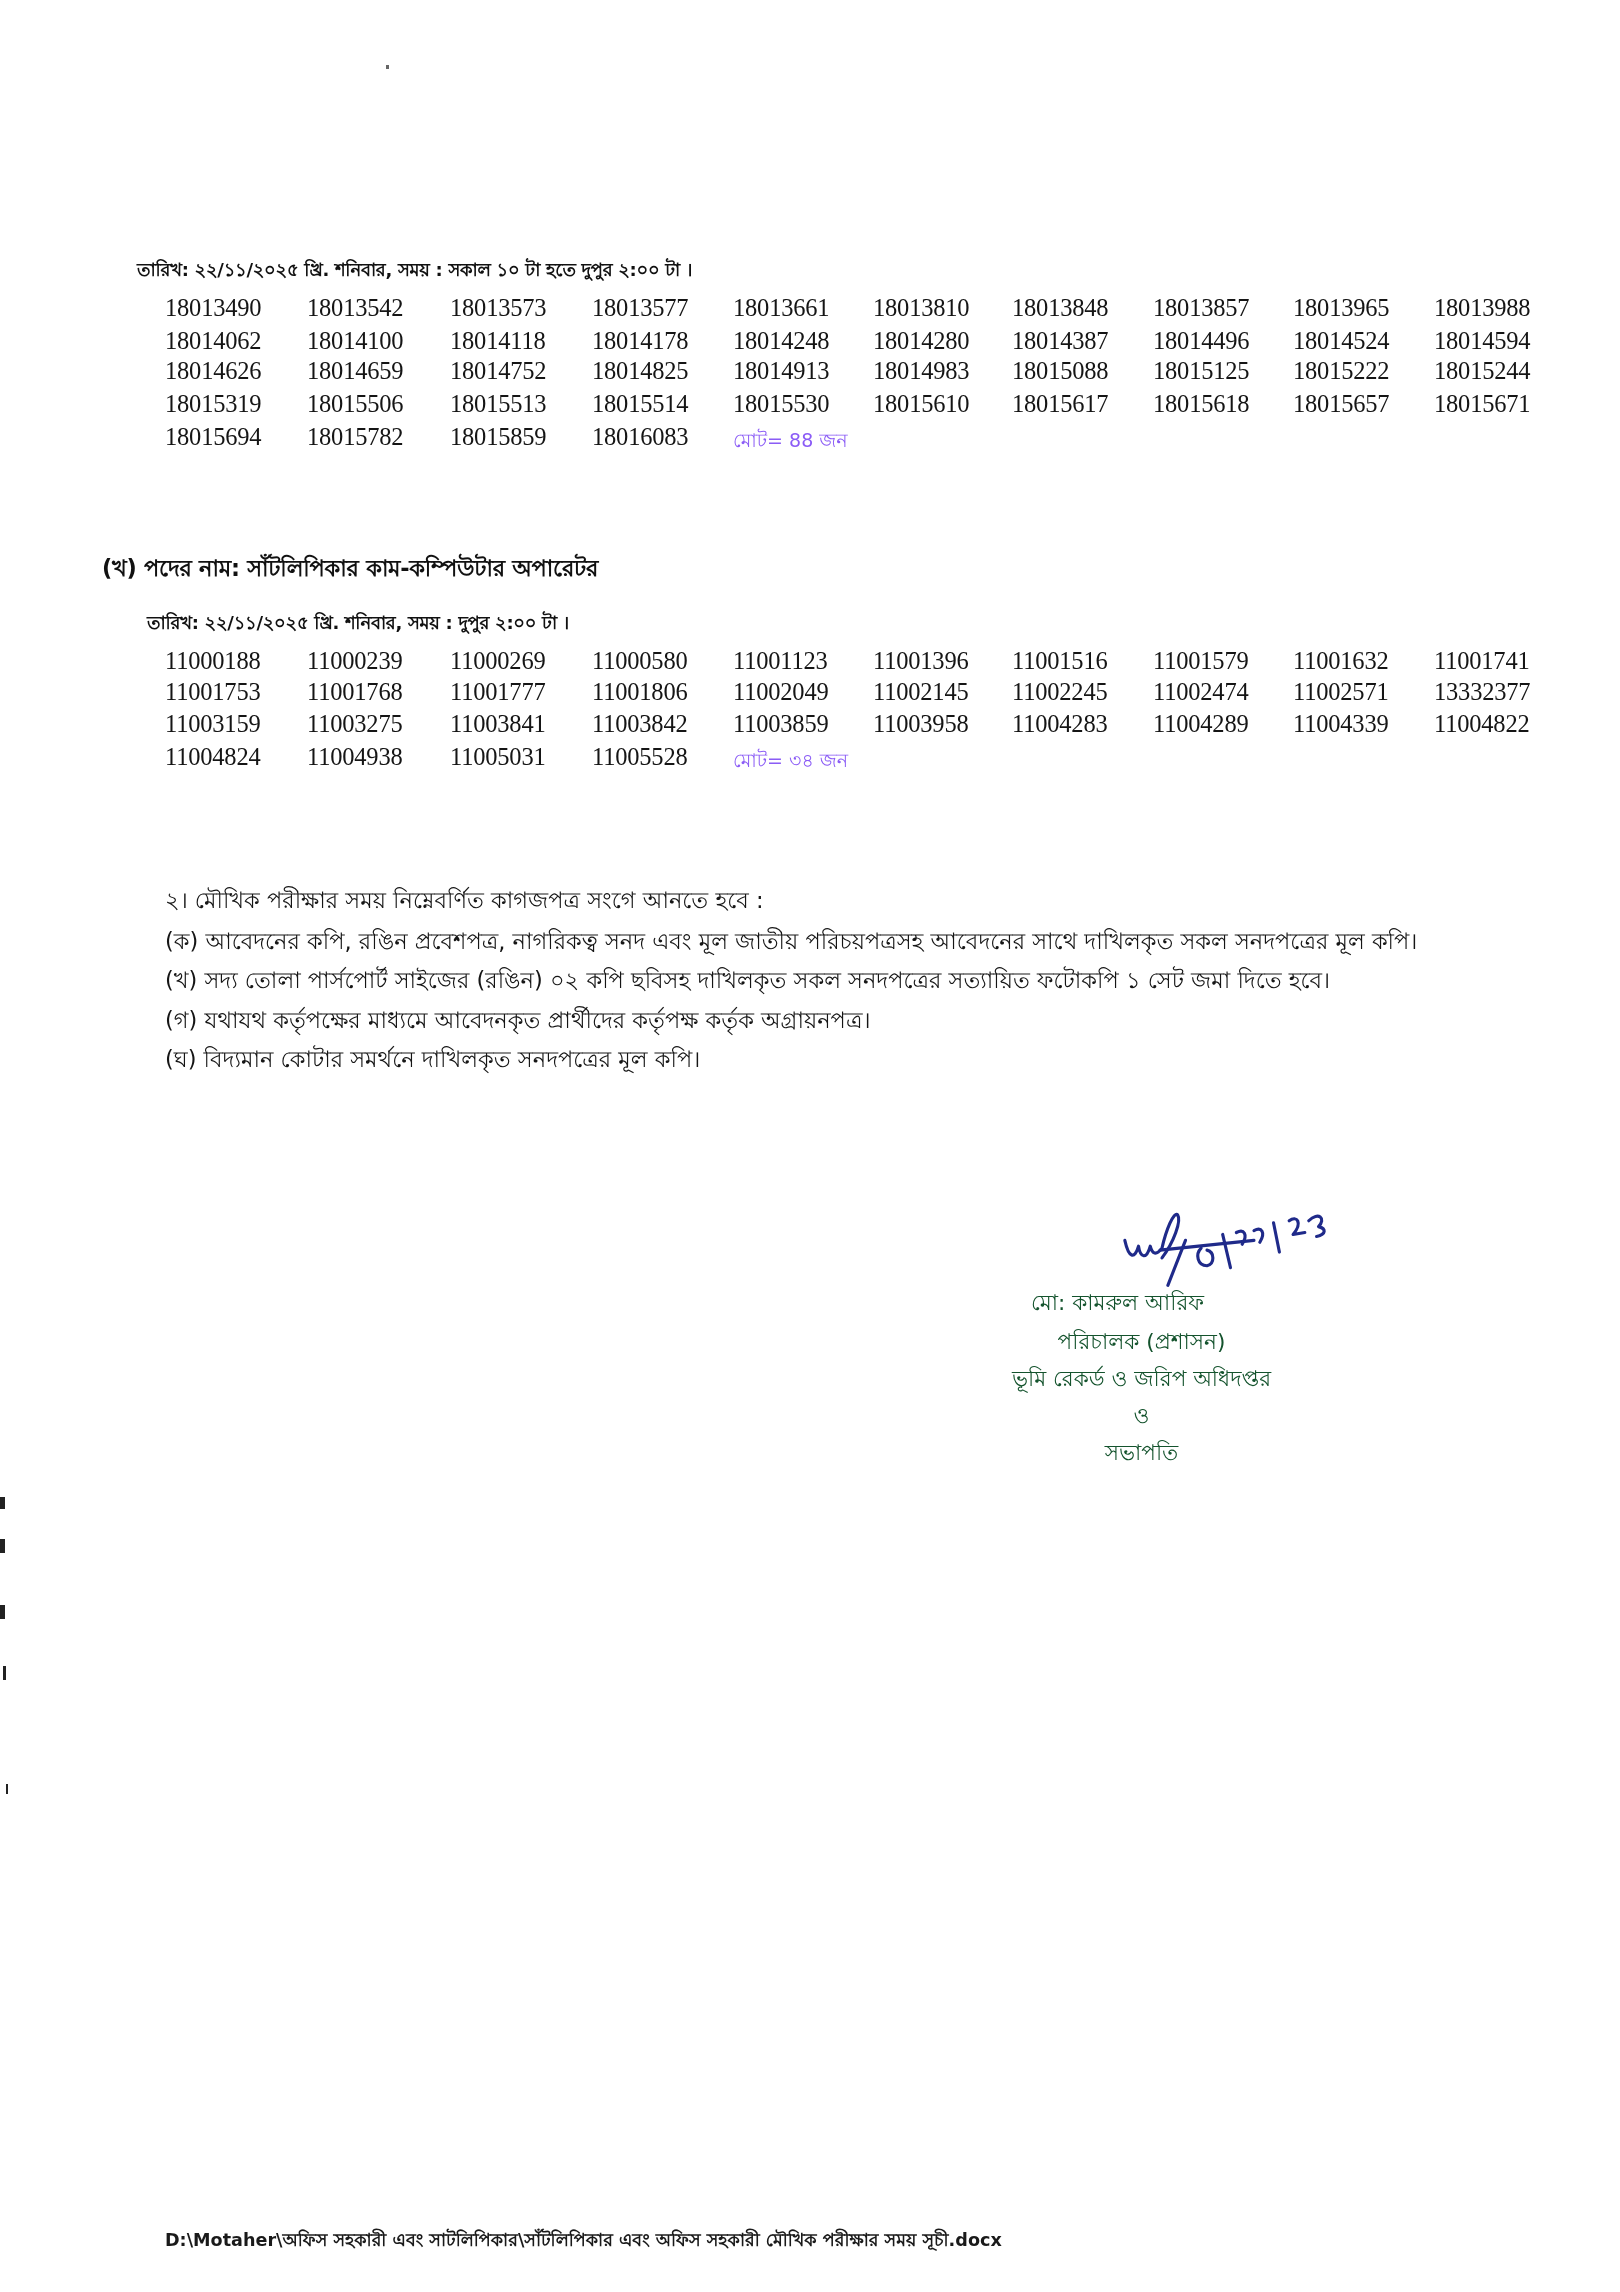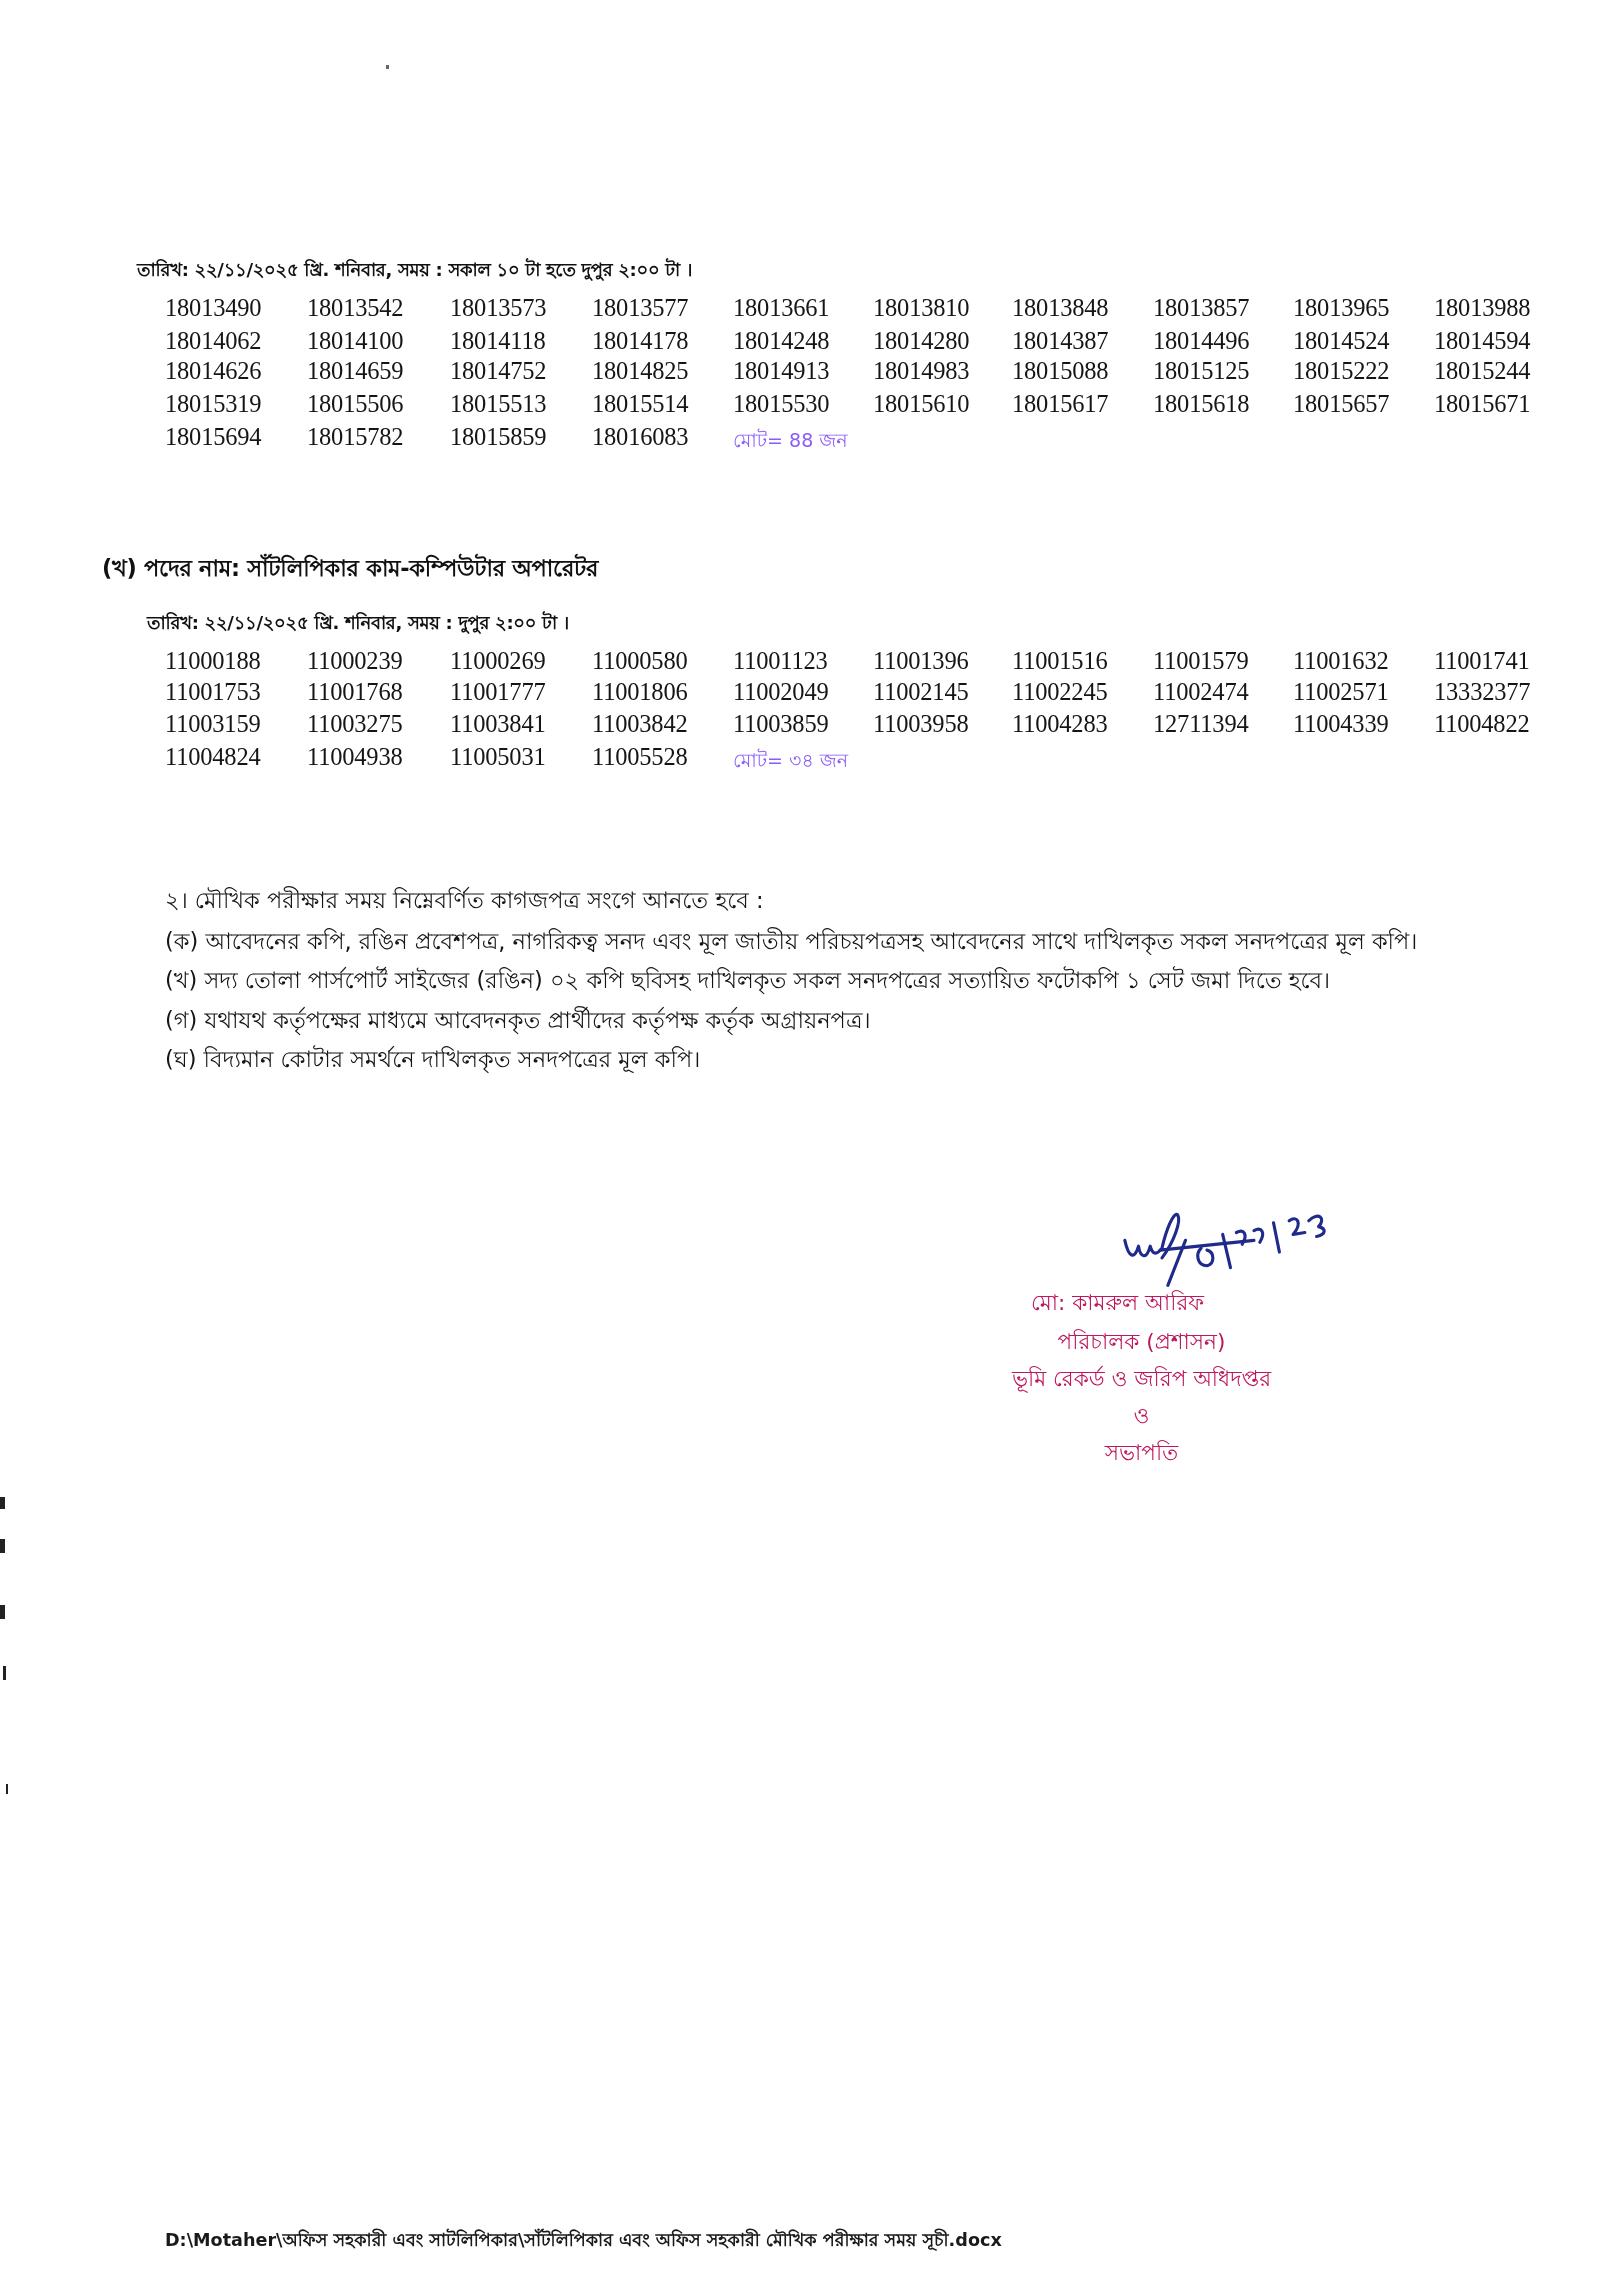--- a/index.html
+++ b/index.html
@@ -15,21 +15,21 @@
     .id-cell {
       position: absolute; top: 0; font-size: 24.5px; letter-spacing: -0.2px;
       font-family: "Liberation Serif", "DejaVu Serif", serif; color: #151515;
     }
     .total-cell {
       position: absolute; top: 2.9px; font-size: 19px;
       font-family: "DejaVu Sans", "Liberation Sans", sans-serif; color: #8b5cf6;
     }
     .instr { font-size: 22.5px; color: #151515; }
     .sig-block { position: absolute; left: 882px; top: 1284px; width: 519px; text-align: center; }
-    .sig-line { font-size: 21.6px; line-height: 37px; color: #be185d; font-family: "DejaVu Sans", "Liberation Sans", sans-serif; }
+    .sig-line { font-size: 21.6px; line-height: 37px; color: #14532d; font-family: "DejaVu Sans", "Liberation Sans", sans-serif; }
     .signature { position: absolute; left: 1117px; top: 1201px; width: 225px; height: 108px; }
     .footer { font-size: 17.6px; font-weight: bold; color: #1a1a1a; }
     .edge-mark { position: absolute; background: #222; }
     .dot { position: absolute; background: #666; }
   </style>
 </head>
 <body>
 
 <div class="abs bn heading" style="left:137px; top:256px;">তারিখ: ২২/১১/২০২৫ খ্রি. শনিবার, সময় : সকাল ১০ টা হতে দুপুর ২:০০ টা ।</div>
 
@@ -121,21 +121,21 @@
       <span class="id-cell" style="left: 1434px;">13332377</span>
     </div>
     <div class="id-row" style="top: 710px;">
       <span class="id-cell" style="left: 165px;">11003159</span>
       <span class="id-cell" style="left: 307px;">11003275</span>
       <span class="id-cell" style="left: 450px;">11003841</span>
       <span class="id-cell" style="left: 592px;">11003842</span>
       <span class="id-cell" style="left: 733px;">11003859</span>
       <span class="id-cell" style="left: 873px;">11003958</span>
       <span class="id-cell" style="left: 1012px;">11004283</span>
-      <span class="id-cell" style="left: 1153px;">12711394</span>
+      <span class="id-cell" style="left: 1153px;">11004289</span>
       <span class="id-cell" style="left: 1293px;">11004339</span>
       <span class="id-cell" style="left: 1434px;">11004822</span>
     </div>
     <div class="id-row" style="top: 743px;">
       <span class="id-cell" style="left: 165px;">11004824</span>
       <span class="id-cell" style="left: 307px;">11004938</span>
       <span class="id-cell" style="left: 450px;">11005031</span>
       <span class="id-cell" style="left: 592px;">11005528</span>
       <span class="total-cell" style="left: 733px;">মোট= ৩৪ জন</span>
     </div>

